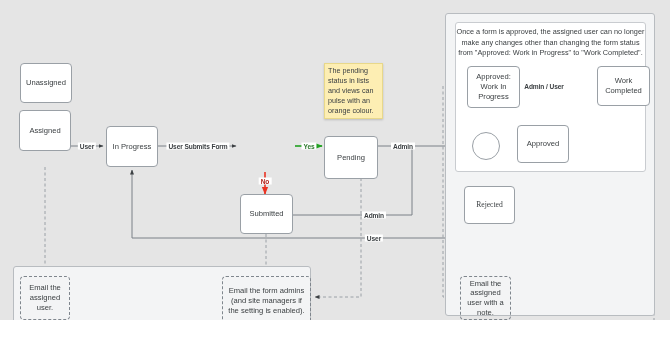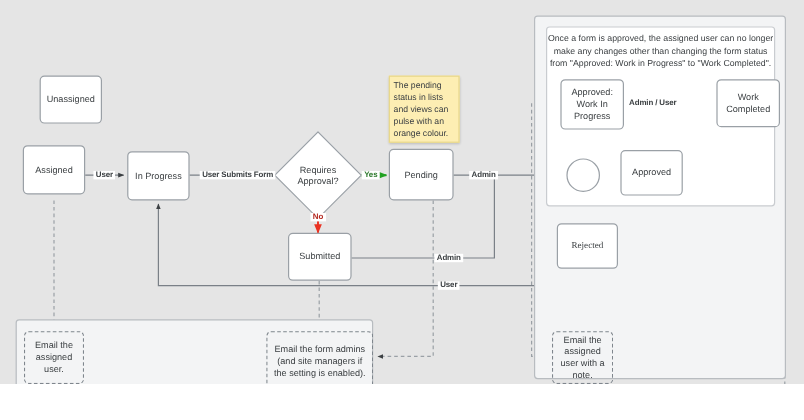--- a/index.html
+++ b/index.html
@@ -207,35 +207,28 @@
   <div class="panel" style="left:13px; top:266px; width:298px; height:63px;"></div>
 
   <div class="panel" style="left:445px; top:13px; width:210px; height:303px;"></div>
 
   <div class="panel-inner" style="left:455px; top:22px; width:191px; height:150px;"></div>
 
   <div class="note-text" style="left:452px; top:27px; width:197px; height:32px;">Once a form is approved, the assigned user can no longer make any changes other than changing the form status from "Approved: Work in Progress" to "Work Completed".</div>
 
   <div class="note-sticky" style="left:324px; top:63px; width:59px; height:56px;">The pending status in lists and views can pulse with an orange colour.</div>
 
-  <div class="node" style="left:33px; top:63px; width:52px; height:40px;">Unassigned</div>
-
-  <div class="node" style="left:19px; top:121px; width:52px; height:41px;">Assigned</div>
+  <div class="node" style="left:20px; top:63px; width:52px; height:40px;">Unassigned</div>
+
+  <div class="node" style="left:19px; top:110px; width:52px; height:41px;">Assigned</div>
 
   <div class="node" style="left:106px; top:126px; width:52px; height:41px;">In Progress</div>
 
-  <div class="diamond-wrap" style="left:229px; top:110px; width:72px; height:72px;">
-    <div class="diamond-shape"></div>
-    <div class="diamond-label">
-      <span>Requires</span><br>
-      <span>Approval?</span>
-    </div>
-  </div>
-
-  <div class="node" style="left:324px; top:124px; width:54px; height:43px;">Pending</div>
+
+  <div class="node" style="left:324px; top:136px; width:54px; height:43px;">Pending</div>
 
   <div class="node" style="left:240px; top:194px; width:53px; height:40px;">Submitted</div>
 
   <div class="node circle" style="left:472px; top:132px; width:28px; height:28px;"></div>
 
   <div class="node" style="left:467px; top:66px; width:53px; height:42px;">Approved: Work In Progress</div>
 
   <div class="node" style="left:597px; top:66px; width:53px; height:40px;">Work Completed</div>
 
   <div class="node" style="left:517px; top:125px; width:52px; height:38px;">Approved</div>

